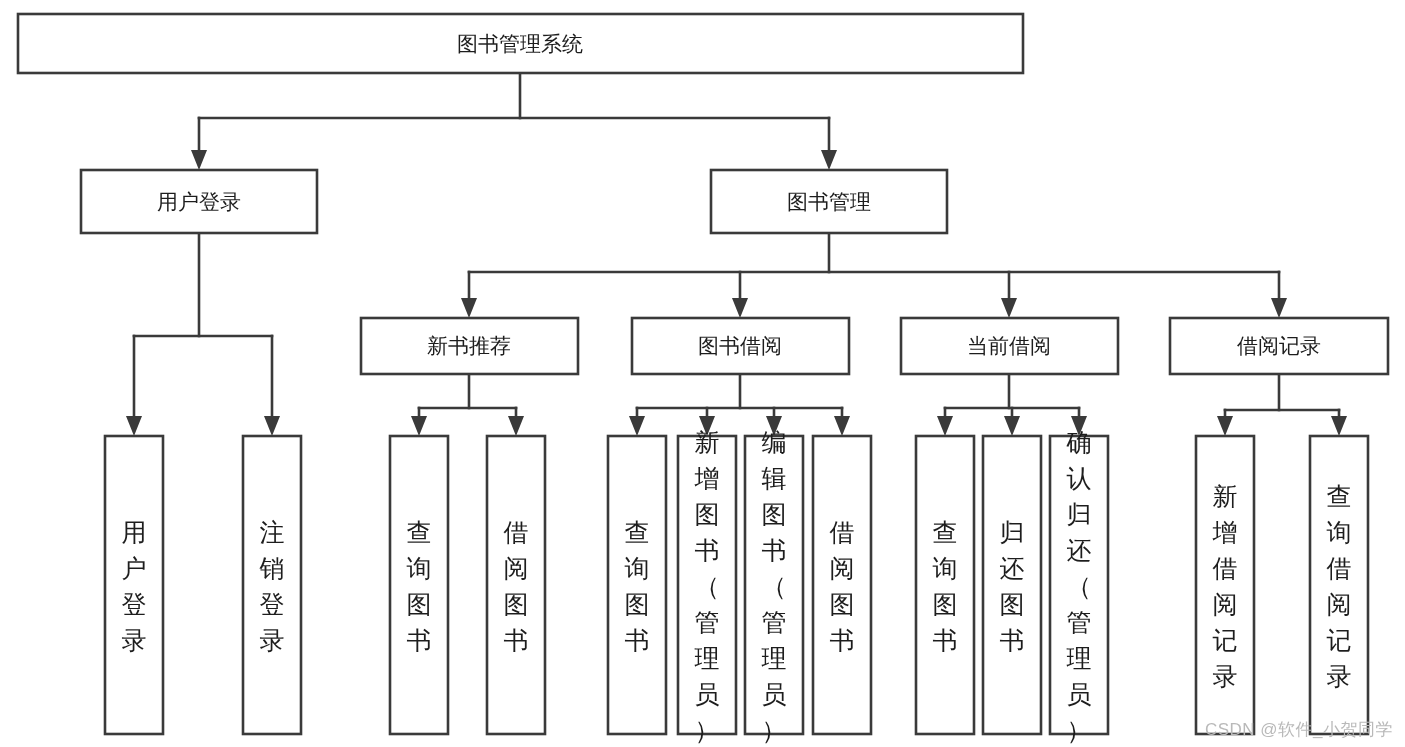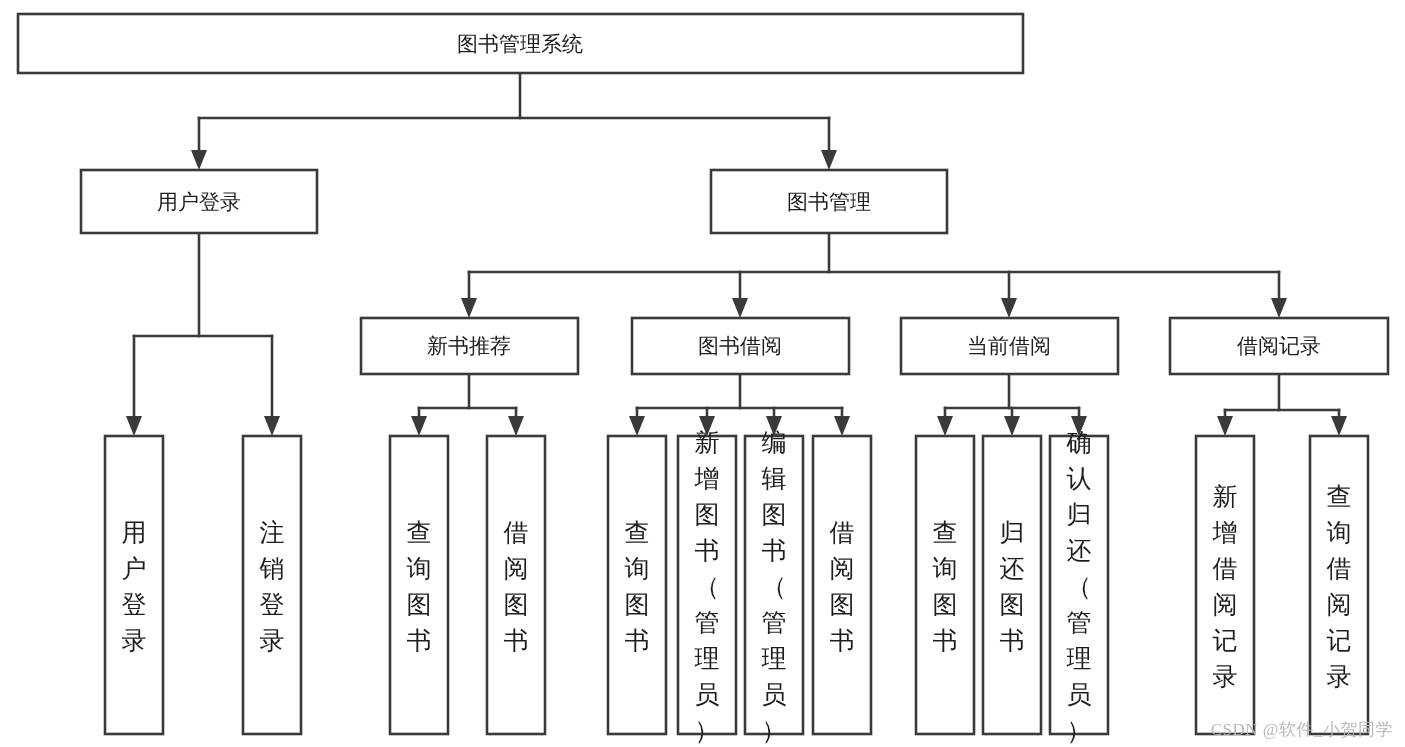--- a/index.html
+++ b/index.html
@@ -51,21 +51,21 @@
   .node-label-v {
     font-family: "Liberation Sans", "DejaVu Sans", sans-serif;
     fill: #1d1d1d;
     font-size: 25px;
     text-anchor: middle;
   }
   .watermark {
     position: absolute;
     right: 12px;
     bottom: 6px;
-    font-family: Liberation Serif, serif;
+    font-family: Liberation Sans, sans-serif;
     font-size: 17px;
     color: #b9b9b9;
     letter-spacing: 0.5px;
     white-space: nowrap;
     pointer-events: none;
   }
 </style>
 </head>
 <body>
 

